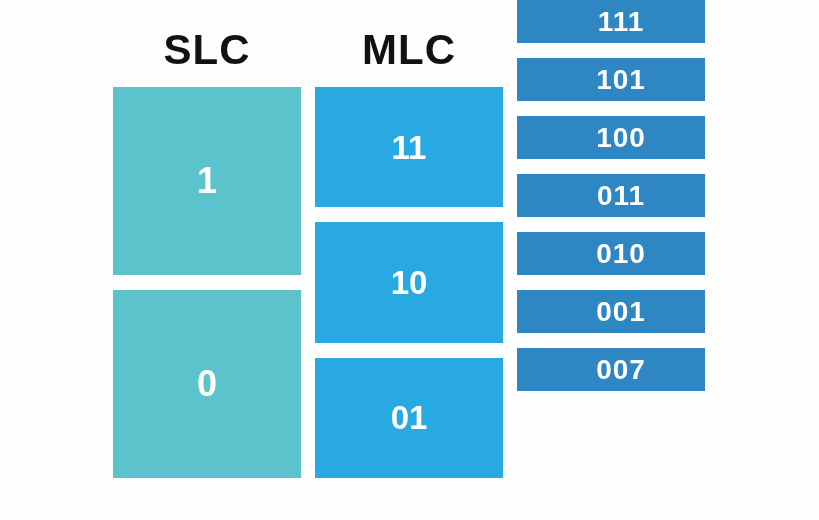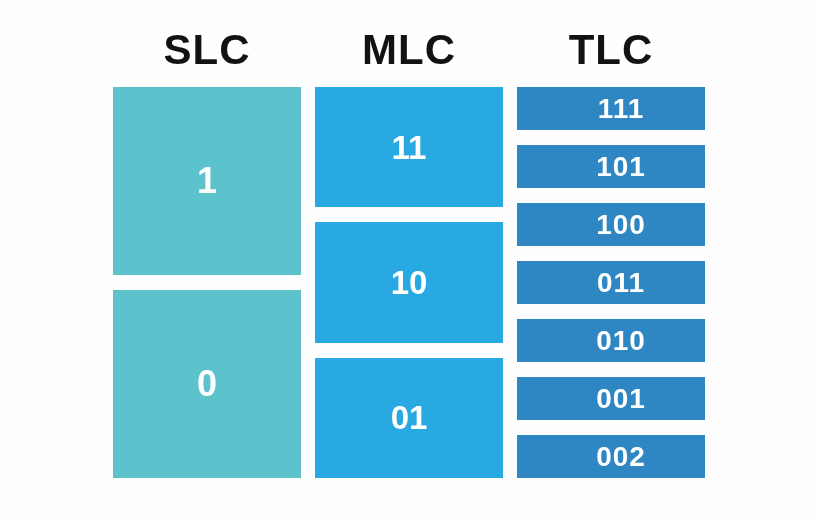--- a/index.html
+++ b/index.html
@@ -87,26 +87,25 @@
     <div class="column col-mlc">
       <div class="col-header">MLC</div>
       <div class="blocks">
         <div class="cell">11</div>
         <div class="cell">10</div>
         <div class="cell">01</div>
       </div>
     </div>
 
     <div class="column col-tlc">
-      <div class="col-header">TLC</div>
       <div class="blocks">
         <div class="cell">111</div>
         <div class="cell">101</div>
         <div class="cell">100</div>
         <div class="cell">011</div>
         <div class="cell">010</div>
         <div class="cell">001</div>
-        <div class="cell">002</div>
+        <div class="cell">007</div>
       </div>
     </div>
 
   </div>
 </div>
 
 </body></html>

